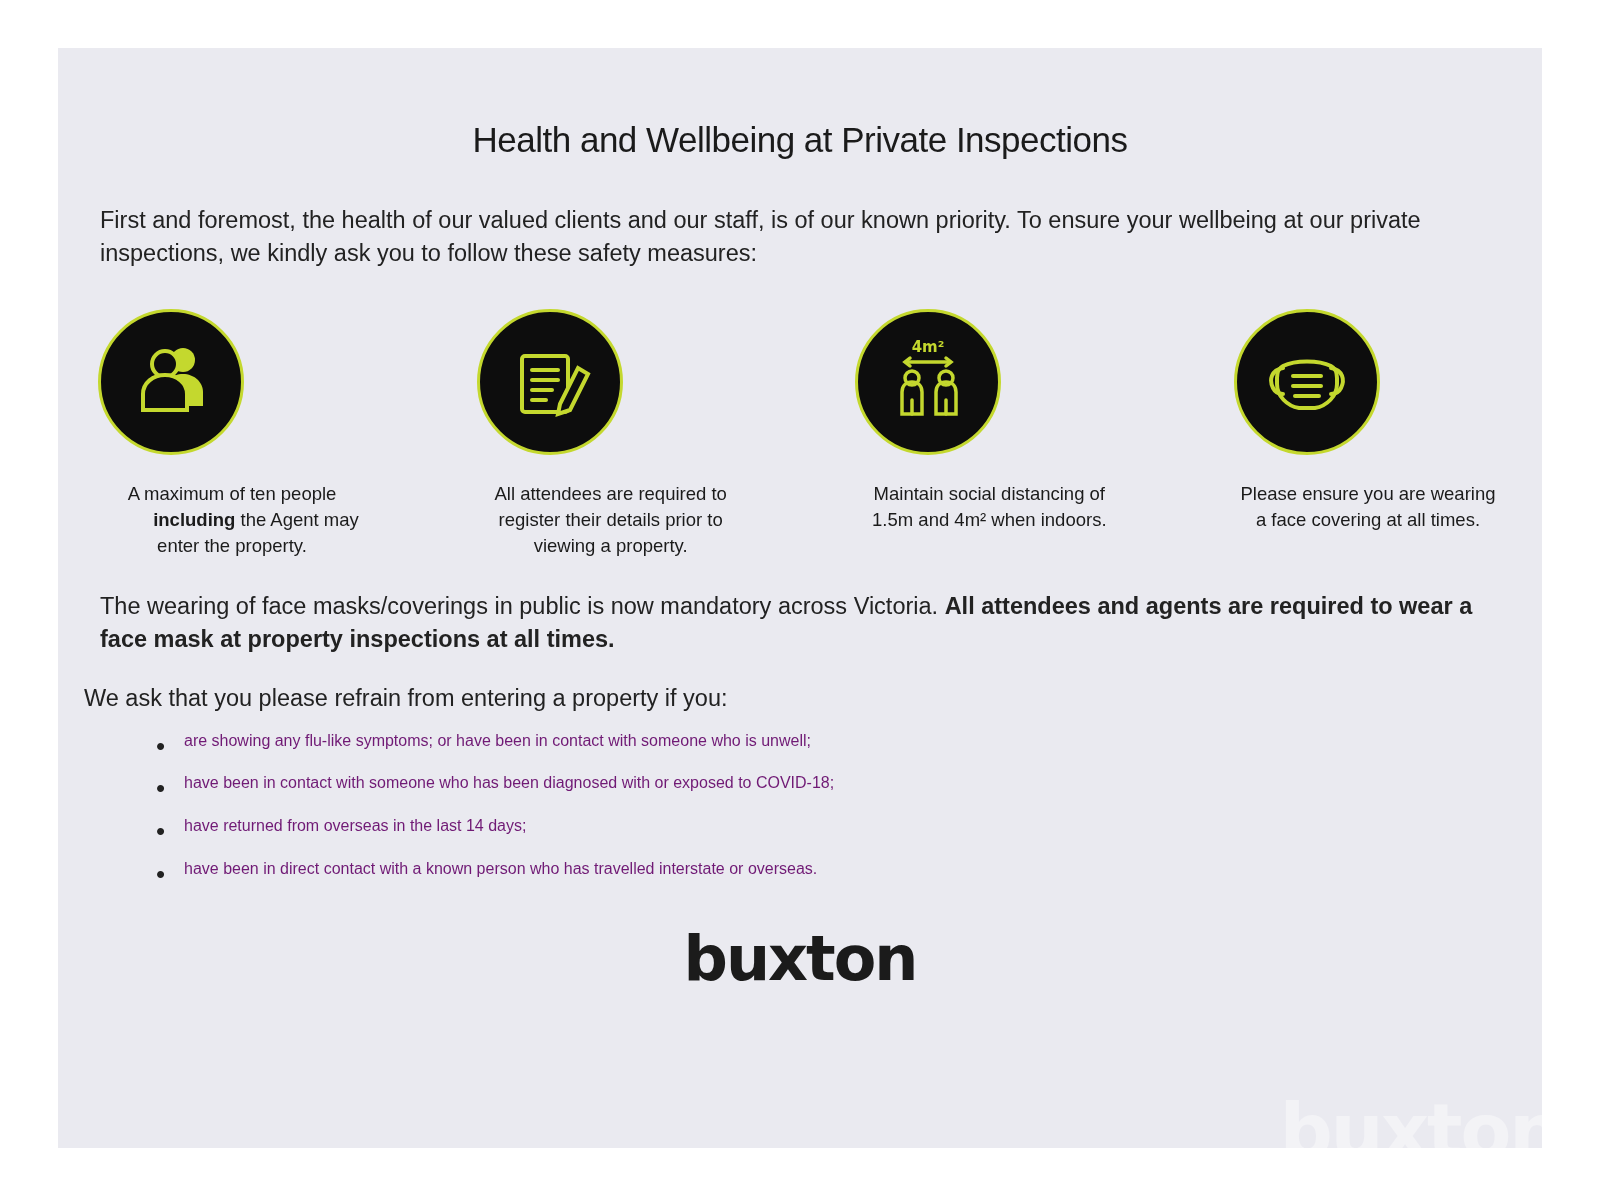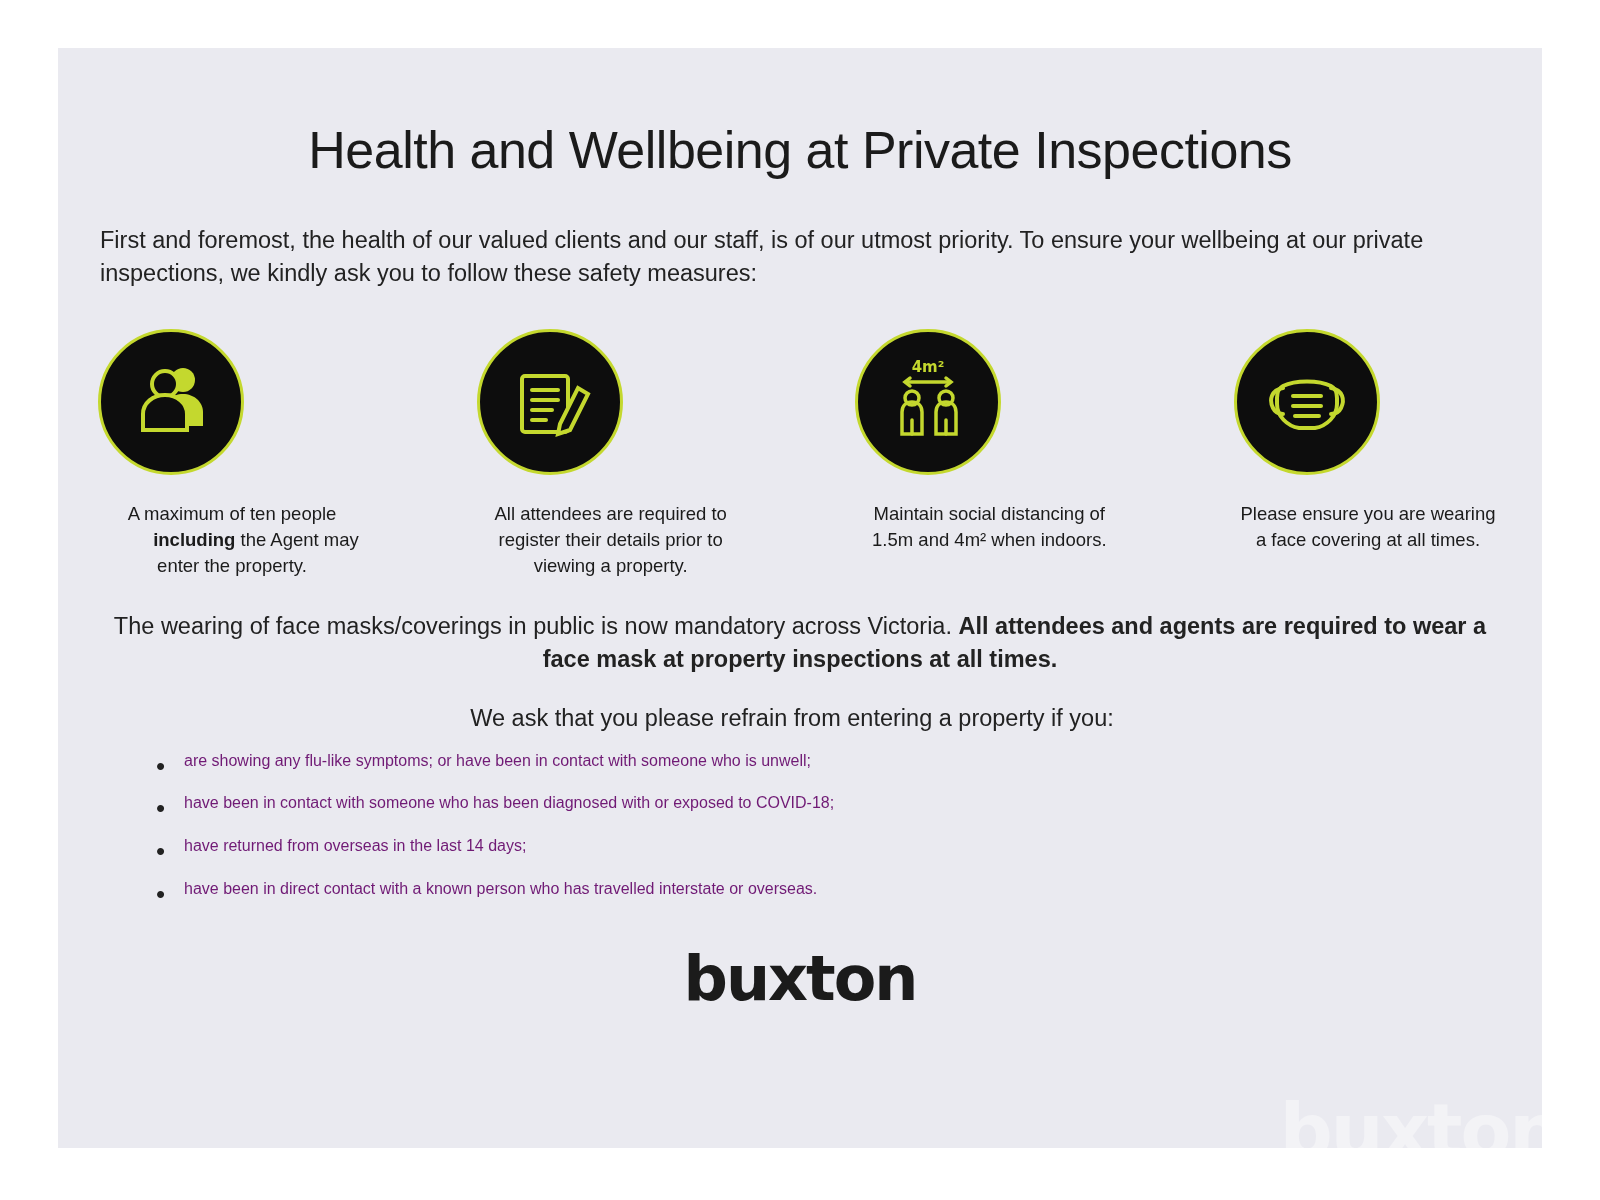--- a/index.html
+++ b/index.html
@@ -21,21 +21,21 @@
     position: absolute;
     left: 58px;
     top: 48px;
     width: 1484px;
     height: 1100px;
     background: #eaeaf0;
     overflow: hidden;
   }
   .title {
     text-align: center;
-    font-size: 52px;
+    font-size: 35px;
     font-weight: 400;
     color: #1b1b1b;
     letter-spacing: -0.5px;
     margin: 0;
     padding-top: 72px;
   }
   .intro {
     margin: 0;
     padding: 44px 42px 0 42px;
     font-size: 23.5px;
@@ -75,21 +75,20 @@
     color: #1b1b1b;
     font-weight: 400;
   }
   .cap b { font-weight: 700; padding-left: 48px; }
   .para {
     margin: 0;
     padding: 30px 42px 0 42px;
     font-size: 23.5px;
     line-height: 1.42;
     color: #222222;
-    text-align: center;
   }
   .para b { font-weight: 700; }
   .para.second { padding-top: 26px; padding-left: 26px; }
   ul.bullets {
     margin: 14px 0 0 0;
     padding: 0 42px 0 92px;
     list-style: none;
   }
   ul.bullets li {
     position: relative;
@@ -130,21 +129,21 @@
   }
 </style>
 </head>
 <body>
 
 <div id="page">
   <div class="card">
 
     <h1 class="title">Health and Wellbeing at Private Inspections</h1>
 
-    <p class="intro">First and foremost, the health of our valued clients and our staff, is of our utmost priority. To ensure your wellbeing at our private inspections, we kindly ask you to follow these safety measures:</p>
+    <p class="intro">First and foremost, the health of our valued clients and our staff, is of our known priority. To ensure your wellbeing at our private inspections, we kindly ask you to follow these safety measures:</p>
 
     <div class="icons-row">
 
       <div class="icon-col">
         <div class="circle">
           <svg width="96" height="96" viewBox="0 0 96 96" fill="none" stroke="#c4d82e" stroke-width="4">
             <circle cx="60" cy="26" r="12" fill="#c4d82e" stroke="none"></circle>
             <path d="M40 72 V58 c0-10 9-18 20-18 s20 8 20 18 v14 z" fill="#c4d82e" stroke="none"></path>
             <circle cx="42" cy="30" r="13" fill="#0d0d0d" stroke="#c4d82e" stroke-width="4"></circle>
             <path d="M20 76 V60 c0-11 10-19 22-19 s22 8 22 19 v16 z" fill="#0d0d0d" stroke="#c4d82e" stroke-width="4"></path>

